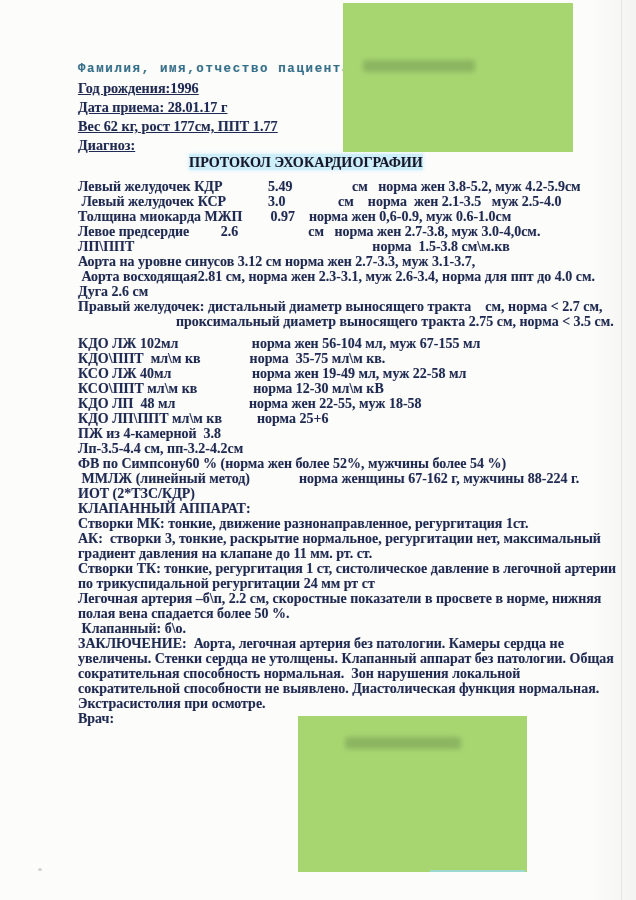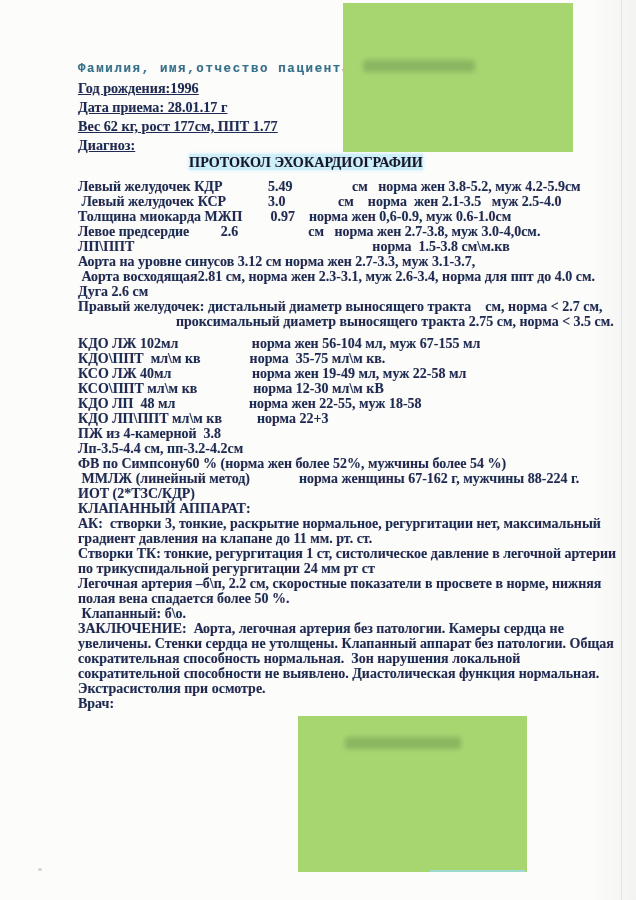--- a/index.html
+++ b/index.html
@@ -103,30 +103,31 @@
     </div>
 
     <div class="gap7"></div>
 
     <div>
       <div class="ln">КДО ЛЖ 102мл                     норма жен 56-104 мл, муж 67-155 мл</div>
       <div class="ln">КДО\ППТ  мл\м кв              норма  35-75 мл\м кв.</div>
       <div class="ln">КСО ЛЖ 40мл                       норма жен 19-49 мл, муж 22-58 мл</div>
       <div class="ln">КСО\ППТ мл\м кв                норма 12-30 мл\м кВ</div>
       <div class="ln">КДО ЛП  48 мл                     норма жен 22-55, муж 18-58</div>
-      <div class="ln">КДО ЛП\ППТ мл\м кв          норма 22+3</div>
+      <div class="ln">КДО ЛП\ППТ мл\м кв          норма 25+6</div>
       <div class="ln">ПЖ из 4-камерной  3.8</div>
       <div class="ln">Лп-3.5-4.4 см, пп-3.2-4.2см</div>
       <div class="ln">ФВ по Симпсону60 % (норма жен более 52%, мужчины более 54 %)</div>
       <div class="ln"> ММЛЖ (линейный метод)              норма женщины 67-162 г, мужчины 88-224 г.</div>
       <div class="ln">ИОТ (2*ТЗС/КДР)</div>
     </div>
 
     <div>
       <div class="ln">КЛАПАННЫЙ АППАРАТ:</div>
+      <div class="ln">Створки МК: тонкие, движение разнонаправленное, регургитация 1ст.</div>
       <div class="ln">АК:  створки 3, тонкие, раскрытие нормальное, регургитации нет, максимальный
 градиент давления на клапане до 11 мм. рт. ст.</div>
       <div class="ln">Створки ТК: тонкие, регургитация 1 ст, систолическое давление в легочной артерии
 по трикуспидальной регургитации 24 мм рт ст</div>
       <div class="ln">Легочная артерия –б\п, 2.2 см, скоростные показатели в просвете в норме, нижняя
 полая вена спадается более 50 %.</div>
       <div class="ln"> Клапанный: б\о.</div>
     </div>
 
     <div>

